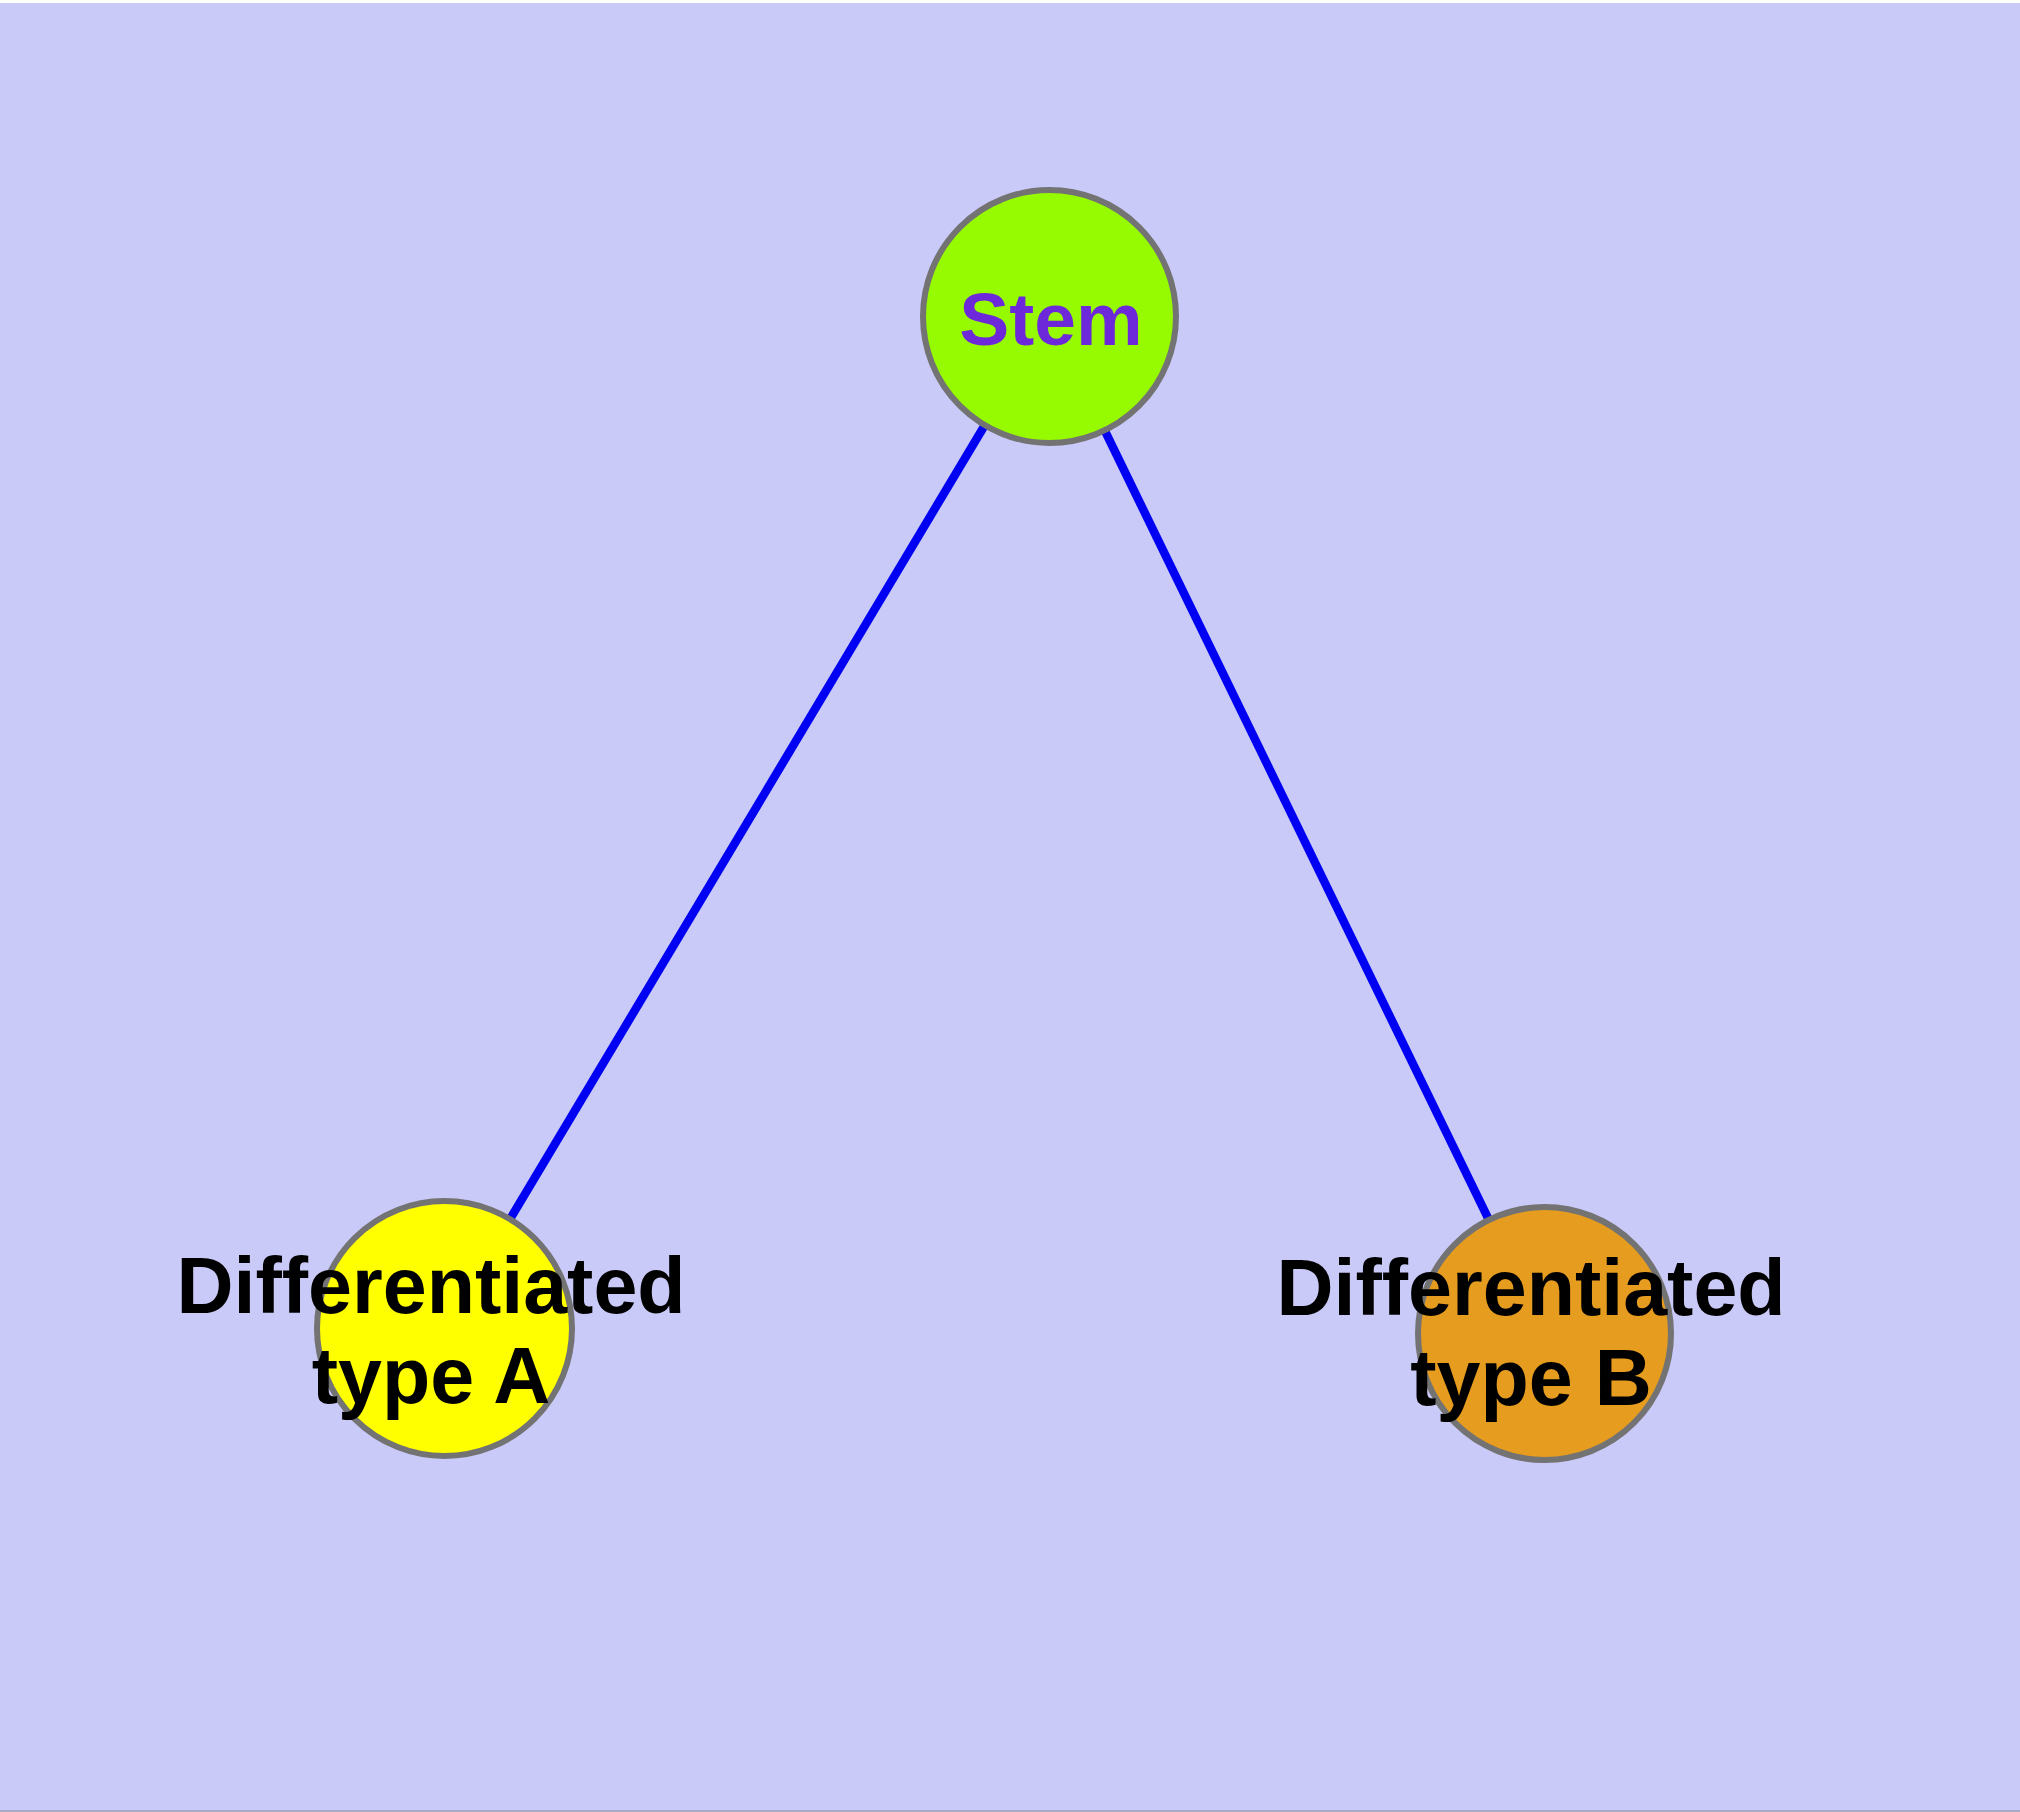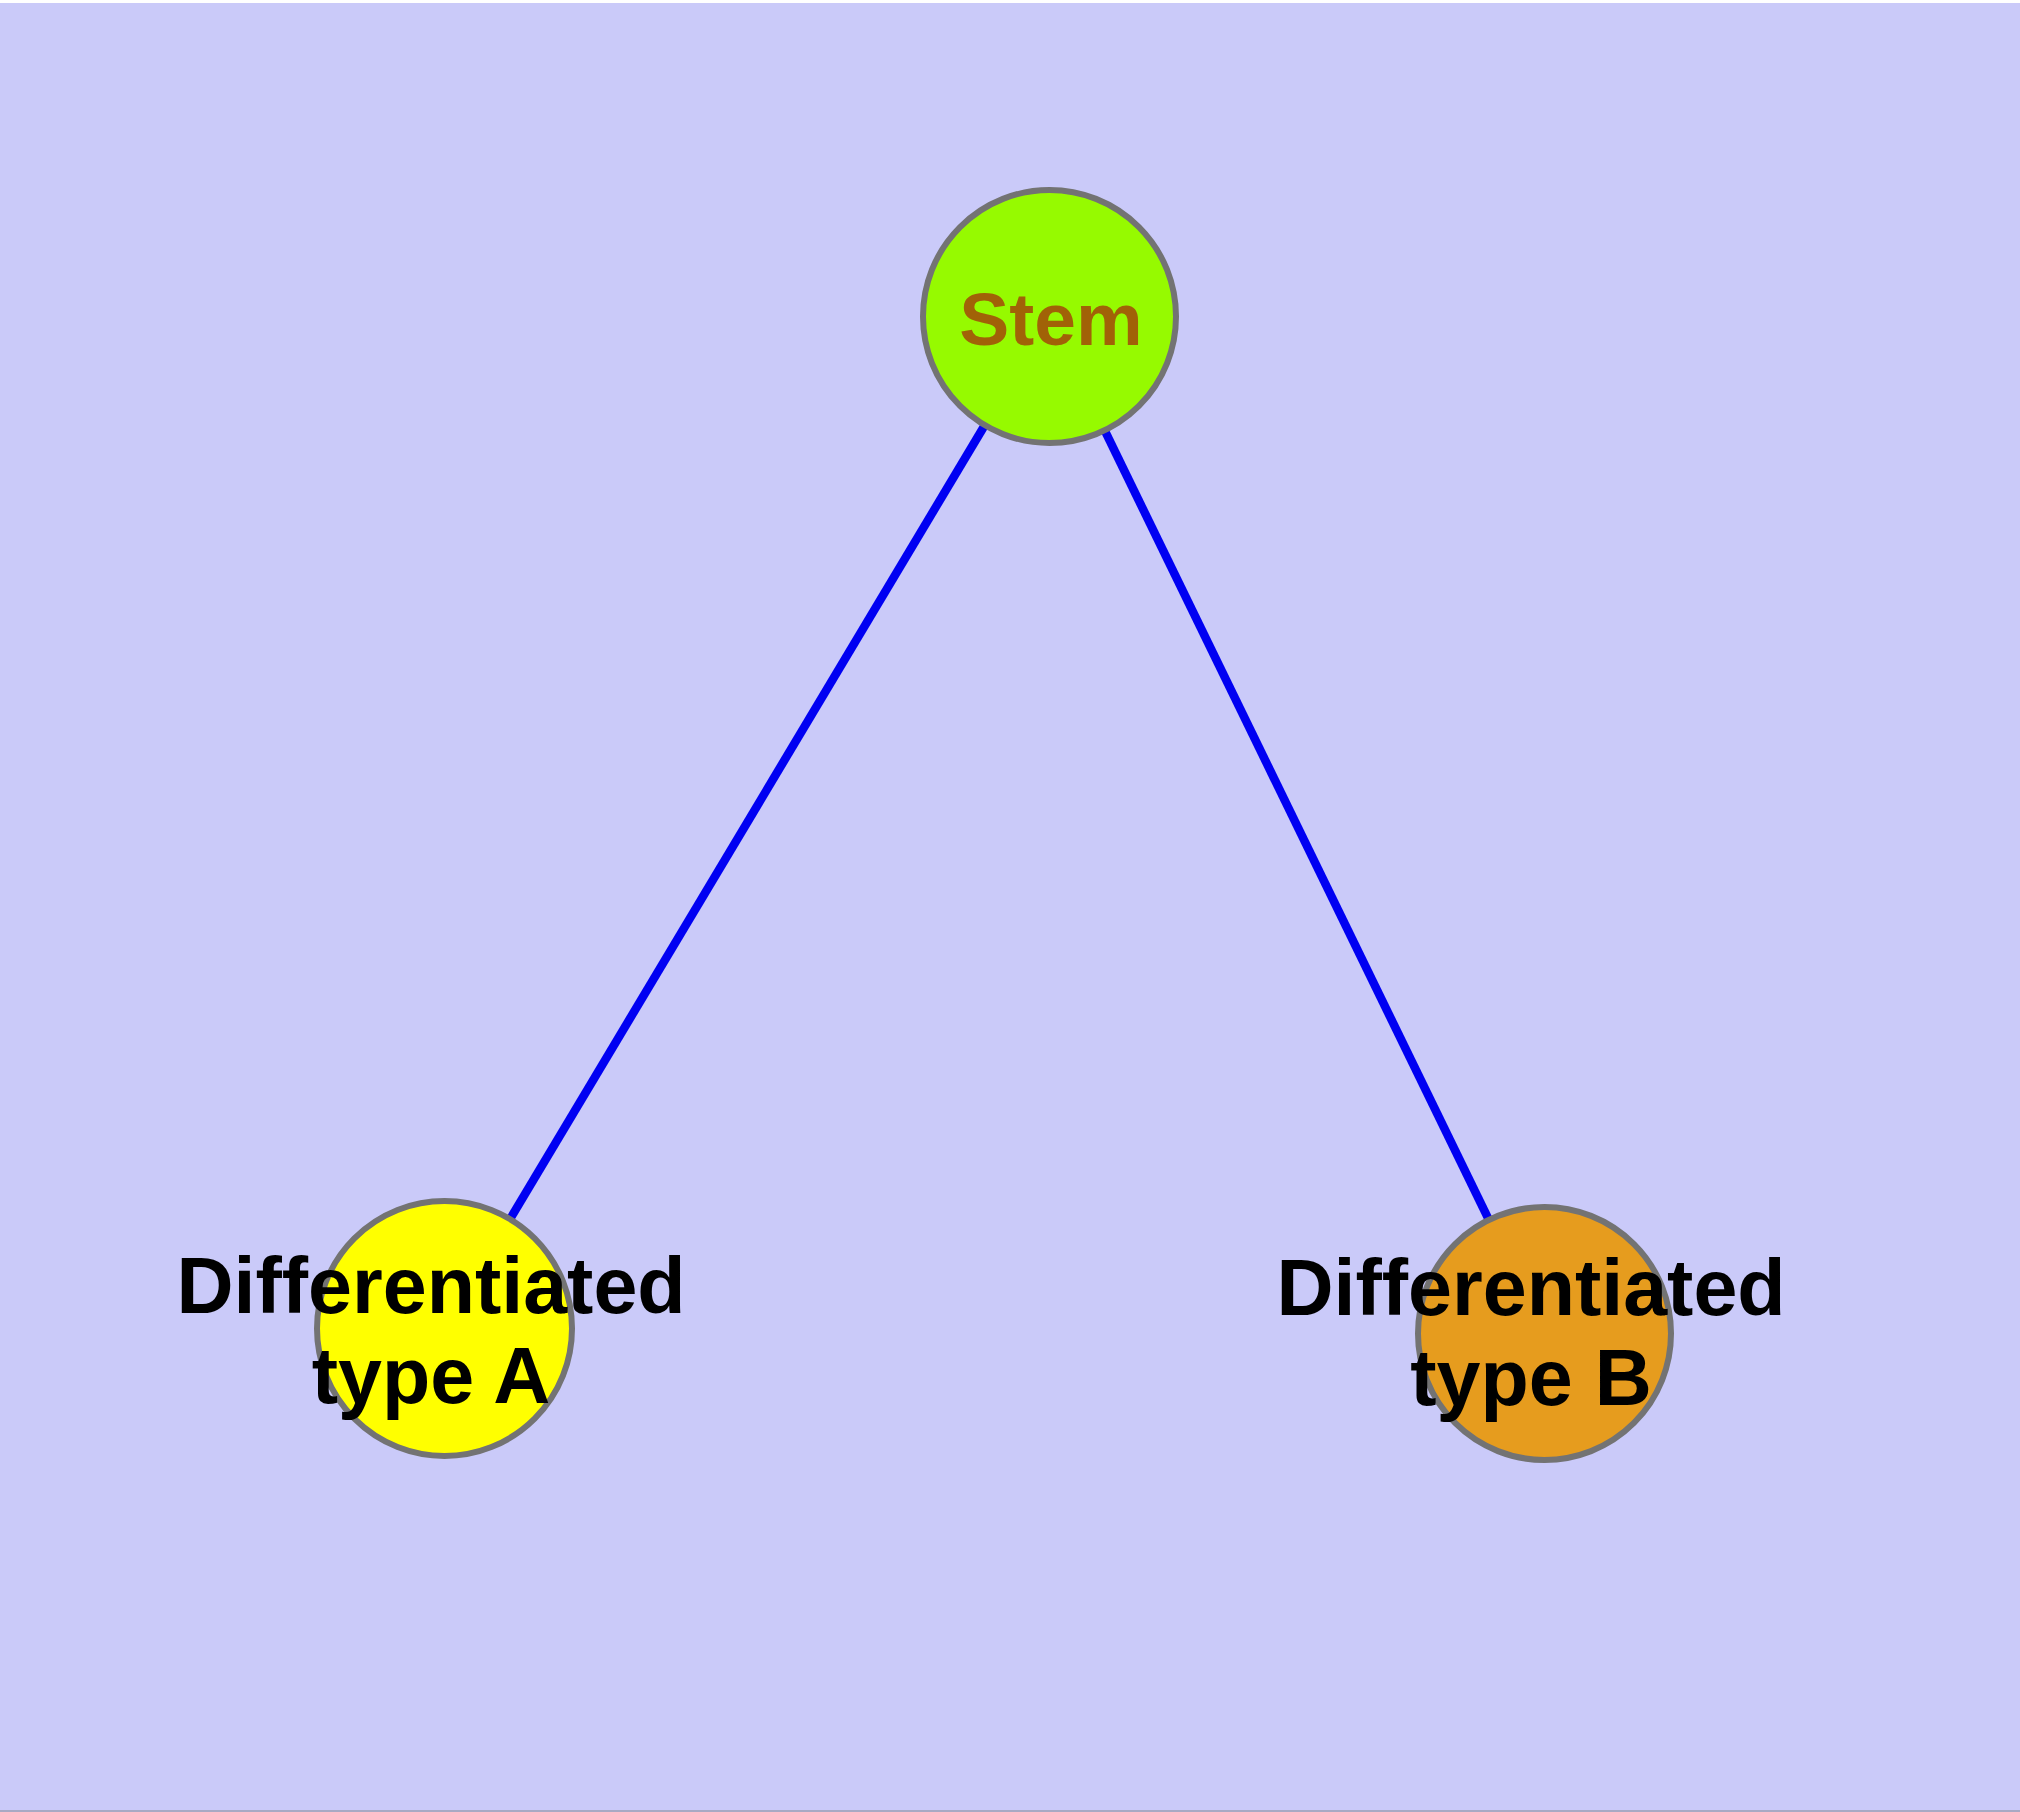--- a/index.html
+++ b/index.html
@@ -71,21 +71,21 @@
   <line x1="1238" y1="374" x2="524" y2="1568" stroke-width="10" style="stroke: rgb(0, 0, 242);"></line>
   <line x1="1238" y1="374" x2="1822" y2="1574" stroke-width="10" style="stroke: rgb(0, 0, 242);"></line>
 </svg>
 
 <div class="node node-stem" style="background-color: rgb(150, 250, 0); border-color: rgb(115, 115, 115);"></div>
 
 <div class="node node-type-a" style="background-color: rgb(255, 255, 0); border-color: rgb(115, 115, 115);"></div>
 
 <div class="node node-type-b" style="background-color: rgb(230, 156, 30); border-color: rgb(115, 115, 115);"></div>
 
-<div class="node-label label-stem" style="color: #a16207;">Stem</div>
+<div class="node-label label-stem" style="color: #6d28d9;">Stem</div>
 
 <div class="node-label label-type-a" style="color: rgb(0, 0, 0);">Differentiated
 type A</div>
 
 <div class="node-label label-type-b" style="color: rgb(0, 0, 0);">Differentiated
 type B</div>
 
 <div class="bottom-hairline"></div>
 
 

